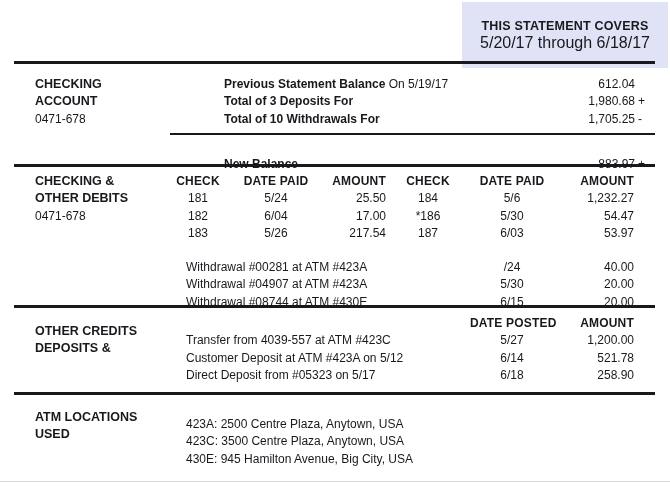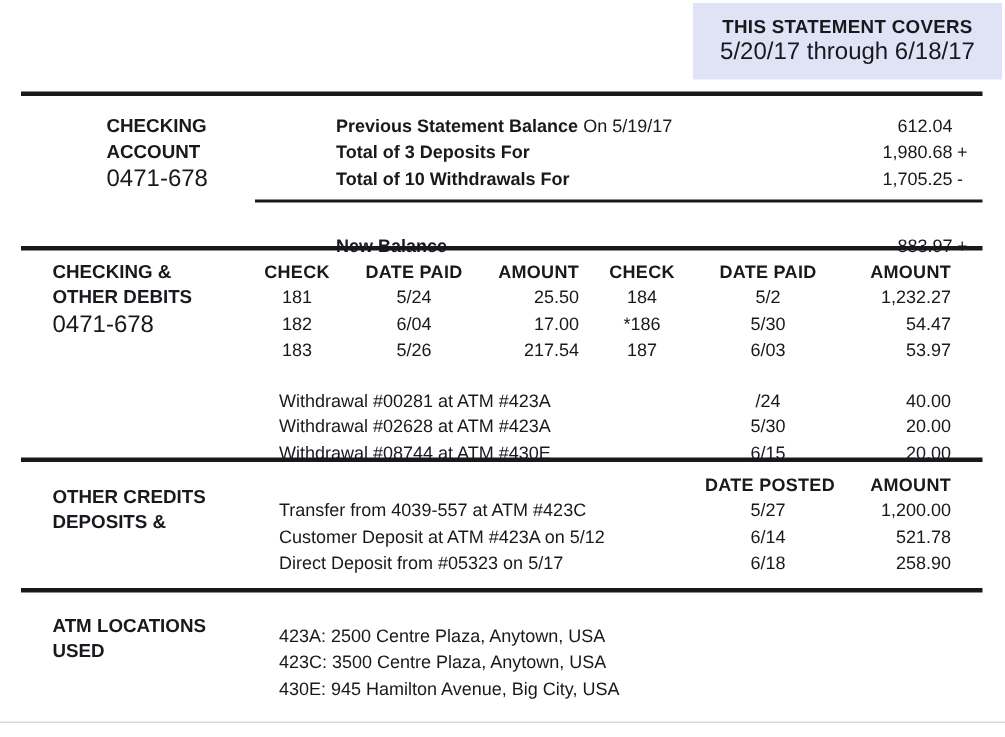--- a/index.html
+++ b/index.html
@@ -3,34 +3,34 @@
 <meta charset="utf-8">
 <style>
   html,body{margin:0;padding:0;background:#fff;}
   .statement{
     position:relative;width:670px;height:491px;background:#ffffff;overflow:hidden;
     font-family:"Liberation Sans",sans-serif;color:#17191d;font-size:12px;
   }
   .bold{font-weight:700;}
   
   .period-box{
-    position:absolute;left:462px;top:2px;width:206px;height:51px;background:#dfe3f5;
+    position:absolute;left:462px;top:2px;width:206px;height:66px;background:#dfe3f5;
     display:flex;flex-direction:column;align-items:center;justify-content:center;gap:1px;
   }
   .period-title{font-weight:700;font-size:12.5px;letter-spacing:0.2px;}
   .period-range{font-size:16px;}
   
   .rule{position:absolute;left:14px;width:641px;height:2.5px;background:#17191d;}
   .rule-1{top:61px;} .rule-2{top:164px;} .rule-3{top:305px;} .rule-4{top:392px;}
   .thin-rule{position:absolute;left:170px;top:133px;width:485px;height:1.5px;background:#17191d;}
   .bottom-line{position:absolute;left:0;top:481px;width:670px;height:1px;background:#d9d9d9;}
   
   .sec-label{position:absolute;left:35px;line-height:17.3px;font-size:12.5px;}
-  .sec-label .acct{font-weight:400;font-size:16px;}
-  .sl-1{top:76px;margin-left:36px;} .sl-2{top:173px;} .sl-3{top:323px;} .sl-4{top:409px;}
+  .sec-label .acct{font-weight:400;font-size:12px;}
+  .sl-1{top:76px;} .sl-2{top:173px;} .sl-3{top:323px;} .sl-4{top:409px;}
   
   .summary-rows{position:absolute;left:176px;top:76px;width:474px;}
   .srow{display:flex;line-height:17.3px;}
   .srow-label{flex:1;padding-left:48px;}
   .srow-amt{display:flex;}
   .srow-amt .num{text-align:right;}
   .srow-amt .sign{width:12px;padding-left:3px;}
   .nb-row{position:absolute;left:176px;top:156px;width:474px;}
   
   .ctable{
@@ -117,21 +117,21 @@
     <div class="h c-center">DATE PAID</div>
     <div class="h c-right">AMOUNT</div>
     <div class="h c-center">CHECK</div>
     <div class="h c-center">DATE PAID</div>
     <div class="h c-right">AMOUNT</div>
 
     <div class="c-center">181</div>
     <div class="c-center">5/24</div>
     <div class="c-right">25.50</div>
     <div class="c-center">184</div>
-    <div class="c-center">5/2</div>
+    <div class="c-center">5/6</div>
     <div class="c-right">1,232.27</div>
 
     <div class="c-center">182</div>
     <div class="c-center">6/04</div>
     <div class="c-right">17.00</div>
     <div class="c-center">*186</div>
     <div class="c-center">5/30</div>
     <div class="c-right">54.47</div>
 
     <div class="c-center">183</div>
@@ -140,21 +140,21 @@
     <div class="c-center">187</div>
     <div class="c-center">6/03</div>
     <div class="c-right">53.97</div>
   </div>
 
   <div class="wtable">
     <div class="desc">Withdrawal #00281 at ATM #423A</div>
     <div class="c-center">/24</div>
     <div class="c-right">40.00</div>
 
-    <div class="desc">Withdrawal #02628 at ATM #423A</div>
+    <div class="desc">Withdrawal #04907 at ATM #423A</div>
     <div class="c-center">5/30</div>
     <div class="c-right">20.00</div>
 
     <div class="desc">Withdrawal #08744 at ATM #430E</div>
     <div class="c-center">6/15</div>
     <div class="c-right">20.00</div>
   </div>
 
   <div class="sec-label sl-3">
     <div class="bold">OTHER CREDITS</div>

